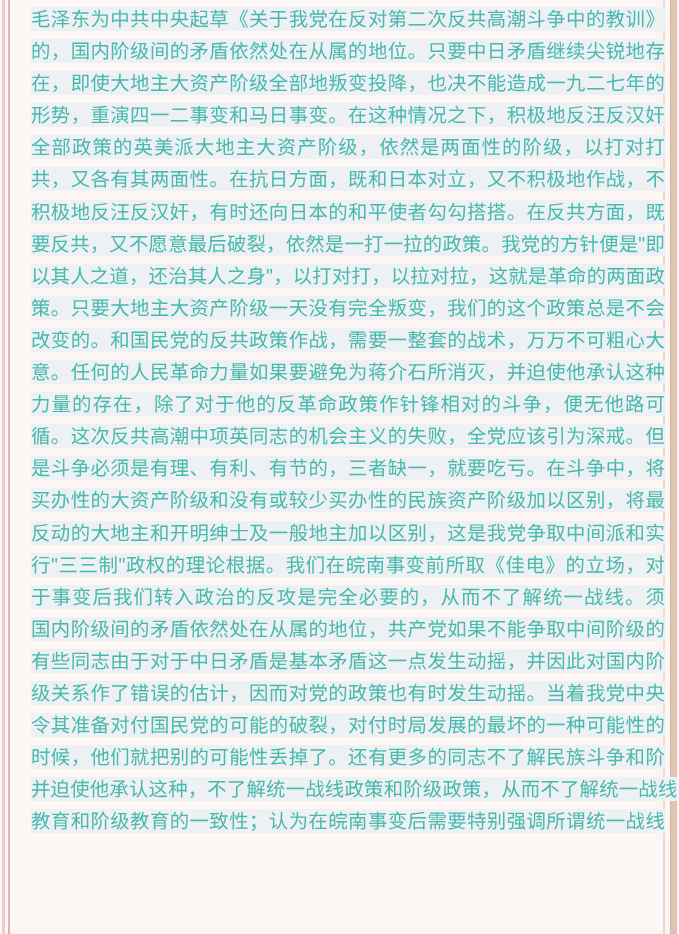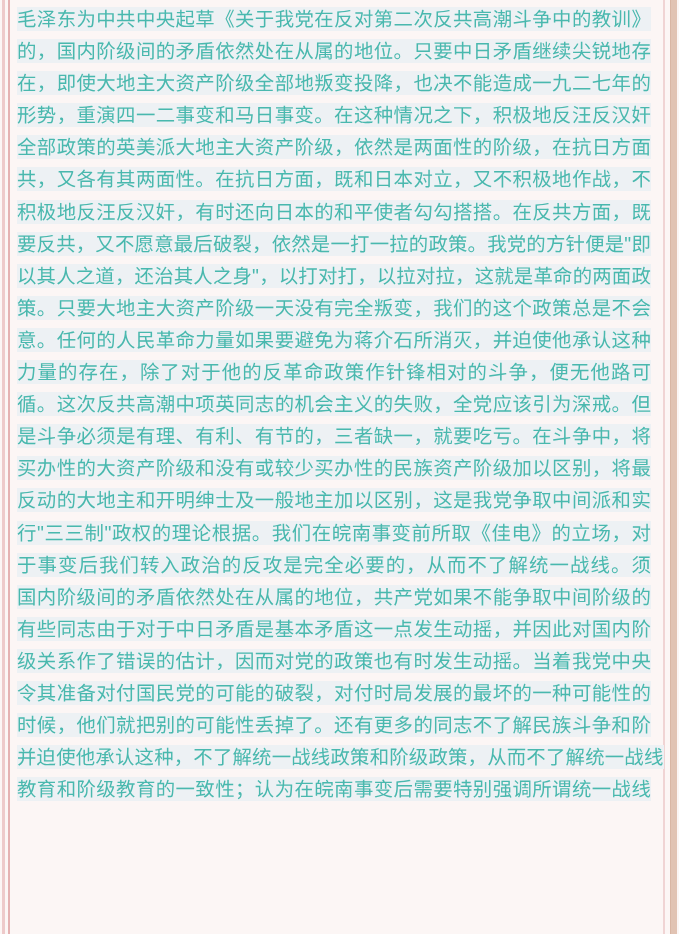--- a/index.html
+++ b/index.html
@@ -22,21 +22,21 @@
     position: absolute;
     top: 0;
     bottom: 0;
   }
   .left-outer  { left: 2px;   width: 3px; background: var(--border-pink-outer, #eecaca); }
   .left-inner  { left: 8px;   width: 2px; background: var(--border-pink-inner, #e5b2b2); }
   .right-thin  { left: 663px; width: 2px; background: var(--border-pink-thin, #f0d4d4); }
   .right-band  { left: 670px; width: 6px; background: var(--border-tan-band, #e1c3b3); border-left: 1px solid #d9b6a4; }
   .content {
     position: absolute;
-    left: 17px;
+    left: 31px;
     top: 3px;
     width: 634px;
   }
   .line {
     height: 32.1px;
     line-height: 32.1px;
     font-size: 19.4px;
     letter-spacing: 0.2px;
     color: var(--text-color, #49b8ae);
     text-align: justify;
@@ -56,26 +56,27 @@
 <div class="page">
   <div class="vline left-outer"></div>
   <div class="vline left-inner"></div>
   <div class="vline right-thin"></div>
   <div class="vline right-band"></div>
   <div class="content" id="content">
       <div class="line"><span class="hl">毛泽东为中共中央起草《关于我党在反对第二次反共高潮斗争中的教训》</span></div>
       <div class="line"><span class="hl">的，国内阶级间的矛盾依然处在从属的地位。只要中日矛盾继续尖锐地存</span></div>
       <div class="line"><span class="hl">在，即使大地主大资产阶级全部地叛变投降，也决不能造成一九二七年的</span></div>
       <div class="line"><span class="hl">形势，重演四一二事变和马日事变。在这种情况之下，积极地反汪反汉奸</span></div>
-      <div class="line"><span class="hl">全部政策的英美派大地主大资产阶级，依然是两面性的阶级，在抗日方面</span></div>
+      <div class="line"><span class="hl">全部政策的英美派大地主大资产阶级，依然是两面性的阶级，以打对打</span></div>
       <div class="line"><span class="hl">共，又各有其两面性。在抗日方面，既和日本对立，又不积极地作战，不</span></div>
       <div class="line"><span class="hl">积极地反汪反汉奸，有时还向日本的和平使者勾勾搭搭。在反共方面，既</span></div>
       <div class="line"><span class="hl">要反共，又不愿意最后破裂，依然是一打一拉的政策。我党的方针便是"即</span></div>
       <div class="line"><span class="hl">以其人之道，还治其人之身"，以打对打，以拉对拉，这就是革命的两面政</span></div>
       <div class="line"><span class="hl">策。只要大地主大资产阶级一天没有完全叛变，我们的这个政策总是不会</span></div>
+      <div class="line"><span class="hl">改变的。和国民党的反共政策作战，需要一整套的战术，万万不可粗心大</span></div>
       <div class="line"><span class="hl">意。任何的人民革命力量如果要避免为蒋介石所消灭，并迫使他承认这种</span></div>
       <div class="line"><span class="hl">力量的存在，除了对于他的反革命政策作针锋相对的斗争，便无他路可</span></div>
       <div class="line"><span class="hl">循。这次反共高潮中项英同志的机会主义的失败，全党应该引为深戒。但</span></div>
       <div class="line"><span class="hl">是斗争必须是有理、有利、有节的，三者缺一，就要吃亏。在斗争中，将</span></div>
       <div class="line"><span class="hl">买办性的大资产阶级和没有或较少买办性的民族资产阶级加以区别，将最</span></div>
       <div class="line"><span class="hl">反动的大地主和开明绅士及一般地主加以区别，这是我党争取中间派和实</span></div>
       <div class="line"><span class="hl">行"三三制"政权的理论根据。我们在皖南事变前所取《佳电》的立场，对</span></div>
       <div class="line"><span class="hl">于事变后我们转入政治的反攻是完全必要的，从而不了解统一战线。须</span></div>
       <div class="line"><span class="hl">国内阶级间的矛盾依然处在从属的地位，共产党如果不能争取中间阶级的</span></div>
       <div class="line"><span class="hl">有些同志由于对于中日矛盾是基本矛盾这一点发生动摇，并因此对国内阶</span></div>

